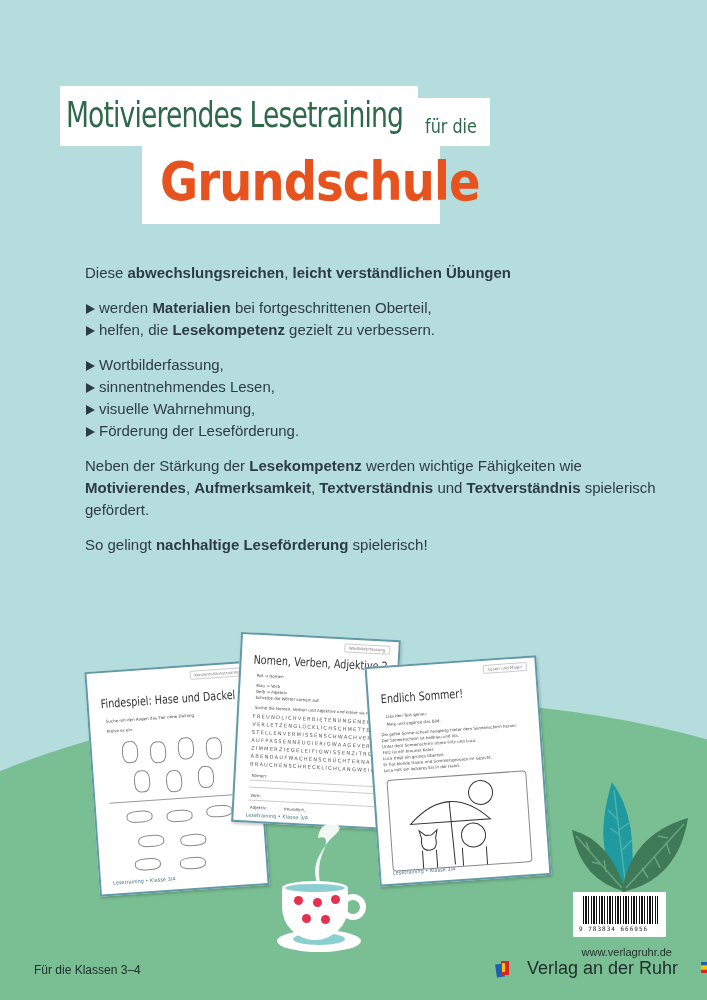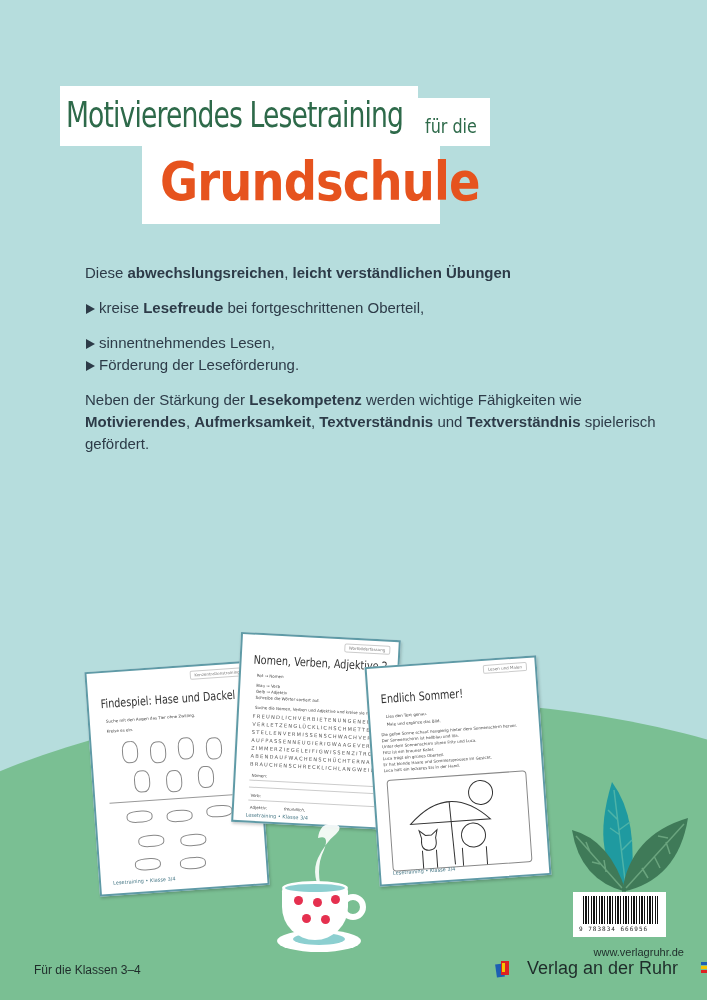--- a/index.html
+++ b/index.html
@@ -113,21 +113,21 @@
   .barcode {
     position: absolute; left: 573px; top: 892px; width: 93px; height: 45px;
     background: #fff; padding: 4px 6px;
   }
   .bars {
     height: 28px; margin-left: 4px; margin-right: 2px;
     background: repeating-linear-gradient(90deg,#111 0 1px,#fff 1px 2px,#111 2px 4px,#fff 4px 5px,#111 5px 6px,#fff 6px 8px);
   }
   .barnum { font-family: "DejaVu Sans Mono", monospace; font-size: 6px; color: #222; letter-spacing: 1px; margin-top: 1px; white-space: nowrap; }
   .publisher-url {
-    position: absolute; right: 23px; top: 946px; font-family: "Liberation Sans", sans-serif;
+    position: absolute; right: 35px; top: 946px; font-family: "Liberation Sans", sans-serif;
     font-size: 11px; color: #1e2c2a;
   }
   .publisher-name {
     position: absolute; right: 29px; top: 958px; font-family: "Liberation Sans", sans-serif;
     font-size: 18px; color: #1e2c2a; white-space: nowrap;
   }
   .pub-logo { position: absolute; left: 496px; top: 961px; width: 14px; height: 16px; }
   .pub-logo .b1 { position: absolute; left: 0; top: 3px; width: 8px; height: 13px; background: #1d5fb3; transform: rotate(-8deg); }
   .pub-logo .b2 { position: absolute; left: 5px; top: 0; width: 8px; height: 14px; background: #d22; }
   .pub-logo .b3 { position: absolute; left: 6px; top: 2px; width: 3px; height: 9px; background: #f5c400; }
@@ -149,28 +149,34 @@
 <div class="title-box2"></div>
 <div class="title-line1">Motivierendes Lesetraining</div>
 <div class="title-small">für die</div>
 <div class="title-line2">Grundschule</div>
 
 <div class="body-text">
   <p>
     <span>Diese </span><b>abwechslungsreichen</b><span>, </span><b>leicht verständlichen Übungen</b>
   </p>
   <ul>
-    <li><span>kreise </span><b>Lesefreude</b><span> bei fortgeschrittenen Oberteil,</span></li>
+    <li><span>werden </span><b>Materialien</b><span> bei fortgeschrittenen Oberteil,</span></li>
+    <li><span>helfen, die </span><b>Lesekompetenz</b><span> gezielt zu verbessern.</span></li>
   </ul>
   <ul>
+    <li>Wortbilderfassung,</li>
     <li>sinnentnehmendes Lesen,</li>
+    <li>visuelle Wahrnehmung,</li>
     <li>Förderung der Leseförderung.</li>
   </ul>
   <p>
     <span>Neben der Stärkung der </span><b>Lesekompetenz</b><span> werden wichtige Fähigkeiten wie </span><b>Motivierendes</b><span>, </span><b>Aufmerksamkeit</b><span>, </span><b>Textverständnis</b><span> und </span><b>Textverständnis</b><span> spielerisch gefördert.</span>
+  </p>
+  <p>
+    <span>So gelingt </span><b>nachhaltige Leseförderung</b><span> spielerisch!</span>
   </p>
 </div>
 
 <div class="sheet" style="left:92px; top:666px; width:170px; height:225px; transform: rotate(-4deg);">
   <div class="tag">Konzentrationstraining</div>
   <div class="stitle">Findespiel: Hase und Dackel</div>
   <div class="instr" style="top:46px;">Suche mit den Augen das Tier ohne Zwilling.</div>
   <div class="instr" style="top:56px;">Kreise es ein.</div>
   <div class="doodle" style="left:30px;top:70px;width:16px;height:22px;"></div>
   <div class="doodle" style="left:58px;top:72px;width:16px;height:22px;"></div>

